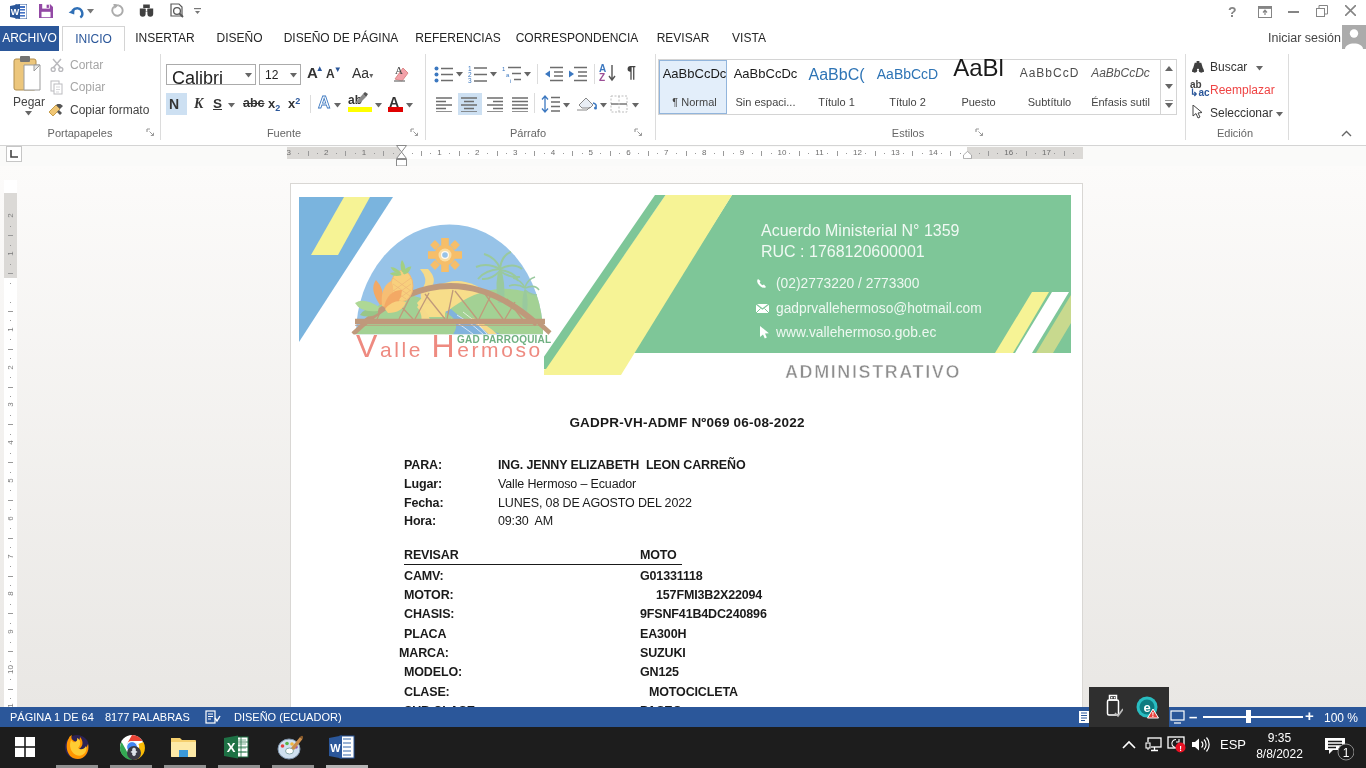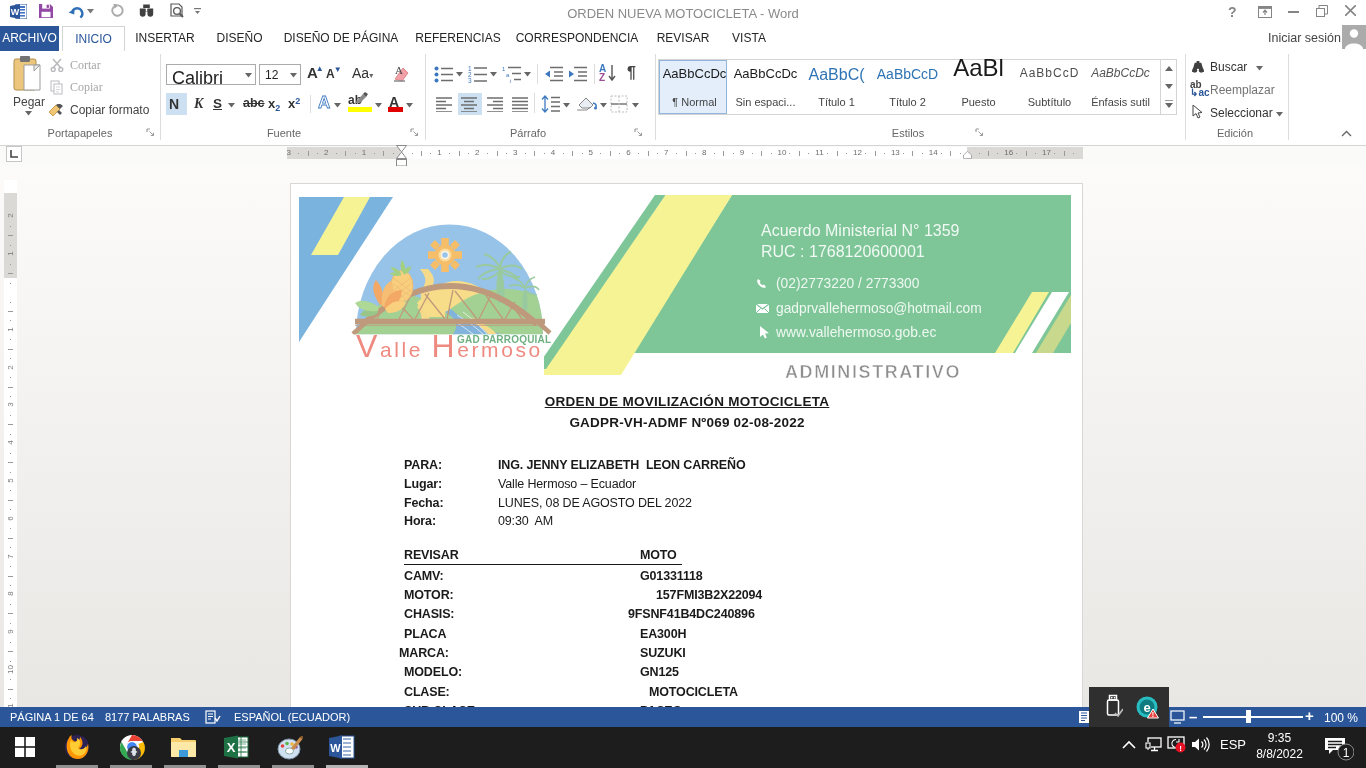--- a/index.html
+++ b/index.html
@@ -14,21 +14,21 @@
 #tabrow { position:absolute; left:0; top:26px; width:1366px; height:25px; background:#fff; }
 .tab { position:absolute; top:0; height:25px; line-height:25px; font-size:12px; color:#262626; text-align:center; }
 #tab-archivo { left:0; width:59px; background:#2b579a; color:#fff; }
 #tab-inicio { background:#fff; color:#2b579a; border:1px solid #d4d4d4; border-bottom:none; }
 
 #ribbon { position:absolute; left:0; top:51px; width:1366px; height:95px; background:#fff; border-bottom:1px solid #d4d4d4; }
 .rsep { position:absolute; top:3px; width:1px; height:86px; background:#dcdcdc; }
 .rlabel { position:absolute; top:76px; font-size:11px; color:#666; text-align:center; }
 .launcher { position:absolute; top:77px; width:10px; height:10px; }
 .rtext { font-size:12px; color:#444; }
-.gray { color:#a6a6a6;font-family:Liberation Serif, serif; }
+.gray { color:#a6a6a6; }
 .stylecell { top:9px; width:71px; height:54px; text-align:center; }
 .stylecell .ss { position:relative; top:6px; white-space:nowrap; overflow:hidden; }
 .stylecell .sl { position:absolute; bottom:6px; width:100%; font-size:11px; color:#444; white-space:nowrap; }
 .doct { font-size:12.5px; color:#1a1a1a; white-space:nowrap; letter-spacing:-0.15px; }
 .doct.b { font-weight:bold; }
 
 #rulerrow { position:absolute; left:0; top:146px; width:1366px; height:20px; background:#fafaf9; }
 #hruler { position:absolute; left:287px; top:1px; width:796px; height:11.5px; background:#dbd9d6; }
 #hruler .white { position:absolute; left:113px; top:0; width:567px; height:11.5px; background:#fff; }
 .rnum { position:absolute; top:1px; font-size:8px; color:#6e6e6e; }
@@ -86,21 +86,20 @@
     </svg>
     <svg class="abs" style="left:170px;top:3px" width="14" height="16" viewBox="0 0 14 16">
       <path d="M1,1 H9 L12,4 V13 H1 Z" fill="none" stroke="#585858" stroke-width="1.2"></path>
       <circle cx="7" cy="8" r="3.4" fill="#fff" stroke="#585858" stroke-width="1.3"></circle>
       <path d="M9.5,10.5 L13,14" stroke="#585858" stroke-width="1.8"></path>
     </svg>
     <svg class="abs" style="left:194px;top:8px" width="8" height="7" viewBox="0 0 8 7">
         <rect x="0" y="0" width="7" height="1.2" fill="#777"></rect>
         <path d="M1,3 H6 L3.5,6 Z" fill="#777"></path>
       </svg>
-    <div id="title">ORDEN NUEVA MOTOCICLETA - Word</div>
     <div class="winbtn" style="left:1228px;top:4px;font-size:14px;font-weight:bold">?</div>
     <svg class="abs" style="left:1258px;top:6px" width="14" height="12" viewBox="0 0 14 12">
         <rect x="0.5" y="0.5" width="13" height="11" fill="none" stroke="#858585"></rect>
         <rect x="0.5" y="0.5" width="13" height="2.4" fill="#858585"></rect>
         <path d="M7,9 V4.5 M5,6.5 L7,4.2 L9,6.5" stroke="#858585" stroke-width="1.2" fill="none"></path>
       </svg>
     <svg class="abs" style="left:1288px;top:11px" width="11" height="2" viewBox="0 0 11 2">
         <rect width="11" height="2" fill="#858585"></rect>
       </svg>
     <svg class="abs" style="left:1316px;top:5px" width="12" height="12" viewBox="0 0 12 12">
@@ -363,21 +362,21 @@
     <svg class="abs" style="left:1191px;top:9px" width="14" height="13" viewBox="0 0 15 14">
       <path d="M1,13 L4,3 H6 V1 h3 V3 h2 L14,13 H9 V11 a1.5,1.5 0 0 0-3,0 V13 Z" fill="#404040"></path>
       <circle cx="4" cy="11" r="2.6" fill="#404040"></circle>
         <circle cx="11" cy="11" r="2.6" fill="#404040"></circle>
     </svg>
     <div class="abs rtext" style="left:1210px;top:9px;color:#333">Buscar</div>
     <svg class="abs" style="left:1256px;top:15px" width="7" height="5" viewBox="0 0 7 5">
         <path d="M0,0 H7 L3.5,4.5 Z" fill="#666"></path>
       </svg>
     <div class="abs" style="left:1190px;top:30px;font-size:10px;font-weight:bold;color:#444;line-height:8px">ab<br><span style="color:#2b579a">↳ac</span></div>
-    <div class="abs rtext" style="left:1210px;top:32px;color:#737373">Reemplazar</div>
+    <div class="abs rtext" style="left:1210px;top:32px;color:#ef4444">Reemplazar</div>
     <svg class="abs" style="left:1192px;top:54px" width="11" height="14" viewBox="0 0 11 14">
         <path d="M1,0 L1,11 L4,8.5 L6,13 L8,12 L6,8 L10,7.5 Z" fill="#fff" stroke="#444" stroke-width="1"></path>
       </svg>
     <div class="abs rtext" style="left:1210px;top:55px;color:#333">Seleccionar</div>
     <svg class="abs" style="left:1276px;top:61px" width="7" height="5" viewBox="0 0 7 5">
         <path d="M0,0 H7 L3.5,4.5 Z" fill="#666"></path>
       </svg>
     <div class="rlabel" style="left:1185px;width:100px;">Edición</div>
     <div class="rsep" style="left:1288px"></div>
     <svg class="abs" style="left:1341px;top:79px" width="11" height="7" viewBox="0 0 11 7">
@@ -642,60 +641,59 @@
     <path d="M83,115 q-2,-19 9,-25 q6,10 -4,27 Z" fill="#f6b765"></path>
     <path d="M85,116 q4,-17 18,-17 q0,12 -14,21 Z" fill="#f2a055"></path>
     <path d="M86,118 q9,-11 21,-7 q-4,11 -18,11 Z" fill="#f9cc70"></path>
   </g>
   </g>
   <rect x="44" y="143.5" width="201" height="51" fill="#fff"></rect>
   <text x="57" y="166" font-family="Liberation Sans" fill="#ee8a80" font-size="32" letter-spacing="2.6">V<tspan font-size="21" dy="0">alle </tspan><tspan font-size="32" dy="0">H</tspan><tspan font-size="21" dy="0">ermoso</tspan></text>
   <text x="158" y="152" font-family="Liberation Sans" fill="#6fb081" font-size="10" font-weight="bold" letter-spacing="0.2">GAD PARROQUIAL</text>
 </svg>
 <div class="abs" style="left:487px;top:178px;width:190px;text-align:center;font-size:18px;font-weight:bold;color:#8e8e8e;letter-spacing:1.6px;-webkit-text-stroke:0.5px #fff">ADMINISTRATIVO</div>
-<div class="abs doct" style="left:113px;top:210px;width:566px;text-align:center;font-weight:bold;font-size:13.5px;letter-spacing:0.3px"><span style="text-decoration:underline">ORDEN DE MOVILIZACIÓN MOTOCICLETA</span></div>
-<div class="abs doct" style="left:113px;top:231px;width:566px;text-align:center;font-weight:bold;font-size:13.5px;letter-spacing:0.2px">GADPR-VH-ADMF Nº069 02-08-2022</div>
+<div class="abs doct" style="left:113px;top:231px;width:566px;text-align:center;font-weight:bold;font-size:13.5px;letter-spacing:0.2px">GADPR-VH-ADMF Nº069 06-08-2022</div>
 <div class="abs doct b" style="left:113px;top:274px">PARA:</div>
         <div class="abs doct b" style="left:207px;top:274px">ING. JENNY ELIZABETH&nbsp; LEON CARREÑO</div>
 <div class="abs doct b" style="left:113px;top:293px">Lugar:</div>
         <div class="abs doct" style="left:207px;top:293px">Valle Hermoso – Ecuador</div>
 <div class="abs doct b" style="left:113px;top:311.5px">Fecha:</div>
         <div class="abs doct" style="left:207px;top:311.5px">LUNES, 08 DE AGOSTO DEL 2022</div>
 <div class="abs doct b" style="left:113px;top:330px">Hora:</div>
         <div class="abs doct" style="left:207px;top:330px">09:30&nbsp; AM</div>
 <div class="abs doct b" style="left:113px;top:364px">REVISAR</div>
 <div class="abs doct b" style="left:349px;top:364px">MOTO</div>
 <div class="abs" style="left:113px;top:380px;width:278px;height:1px;background:#1a1a1a"></div>
 <div class="abs doct b" style="left:113px;top:384.5px">CAMV:</div>
         <div class="abs doct b" style="left:349px;top:384.5px">G01331118</div>
 <div class="abs doct b" style="left:113px;top:403.8px">MOTOR:</div>
         <div class="abs doct b" style="left:365px;top:403.8px">157FMI3B2X22094</div>
 <div class="abs doct b" style="left:113px;top:423.2px">CHASIS:</div>
-        <div class="abs doct b" style="left:337px;top:423.2px">9FSNF41B4DC240896</div>
+        <div class="abs doct b" style="left:349px;top:423.2px">9FSNF41B4DC240896</div>
 <div class="abs doct b" style="left:113px;top:442.5px">PLACA</div>
         <div class="abs doct b" style="left:349px;top:442.5px">EA300H</div>
 <div class="abs doct b" style="left:108px;top:461.8px">MARCA:</div>
         <div class="abs doct b" style="left:349px;top:461.8px">SUZUKI</div>
 <div class="abs doct b" style="left:113px;top:481.2px">MODELO:</div>
         <div class="abs doct b" style="left:349px;top:481.2px">GN125</div>
 <div class="abs doct b" style="left:113px;top:500.5px">CLASE:</div>
         <div class="abs doct b" style="left:358px;top:500.5px">MOTOCICLETA</div>
 <div class="abs doct b" style="left:113px;top:519.8px">SUB CLASE:</div>
         <div class="abs doct b" style="left:349px;top:519.8px">PASEO</div>
 </div>
     </div>
   <div id="statusbar">
     <span class="abs" style="left:10px;top:4px">PÁGINA 1 DE 64</span>
     <span class="abs" style="left:105px;top:4px">8177 PALABRAS</span>
     <svg class="abs" style="left:205px;top:3px" width="16" height="14" viewBox="0 0 16 14">
       <rect x="1" y="1" width="9" height="12" fill="none" stroke="#fff" stroke-width="1.2"></rect>
       <path d="M3,4 h5 M3,6.5 h5 M3,9 h3" stroke="#fff" stroke-width="1"></path>
       <path d="M10,8 l2,3 3,-5" stroke="#fff" stroke-width="1.4" fill="none"></path>
     </svg>
-    <span class="abs" style="left:234px;top:4px">ESPAÑOL (ECUADOR)</span>
+    <span class="abs" style="left:234px;top:4px">DISEÑO (ECUADOR)</span>
     <svg class="abs" style="left:1078px;top:3px" width="15" height="14" viewBox="0 0 15 14">
         <rect x="1" y="1" width="10" height="12" fill="#fff"></rect>
         <path d="M3,3 h6 M3,5.5 h6 M3,8 h6 M3,10.5 h4" stroke="#2b579a"></path>
         <path d="M11,1 l3,3 v9 h-3" fill="#fff"></path>
       </svg>
     <svg class="abs" style="left:1170px;top:3px" width="15" height="14" viewBox="0 0 15 14">
         <rect x="1" y="1" width="13" height="9" fill="none" stroke="#fff" stroke-width="1.2"></rect>
         <path d="M4,13 h7" stroke="#fff" stroke-width="1.2"></path>
       </svg>
     <span class="abs" style="left:1189px;top:1px;font-size:15px;font-weight:bold">–</span>

